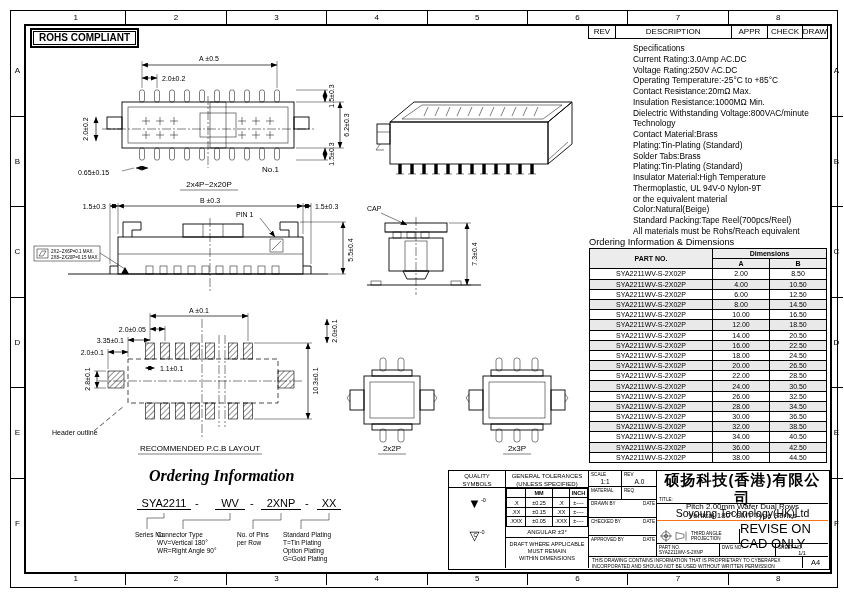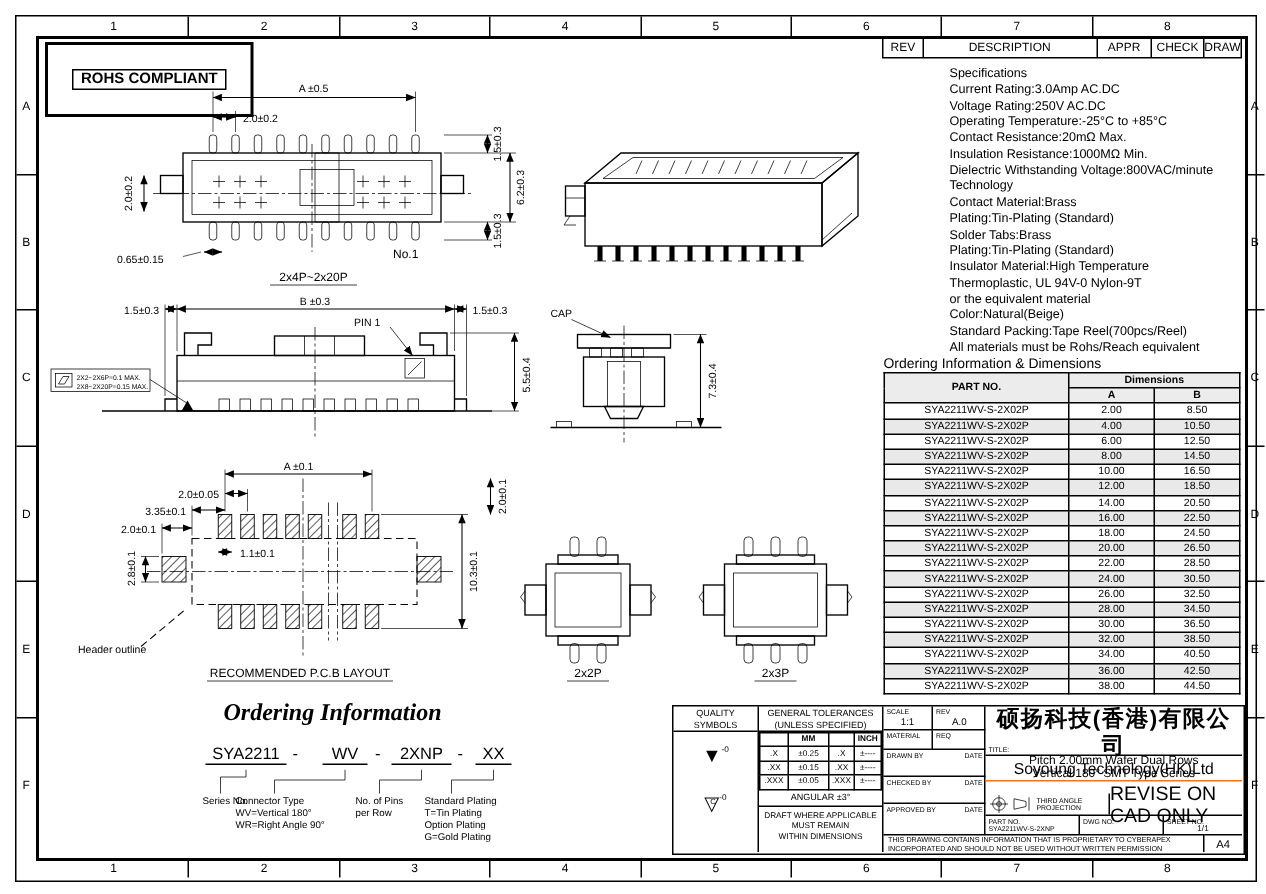--- a/index.html
+++ b/index.html
@@ -6,21 +6,21 @@
   .sheet{position:relative;width:844px;height:596px;background:#fff;color:#000;
          font-family:"Liberation Sans",sans-serif;overflow:hidden;}
   .outer-border{position:absolute;left:10px;top:10px;width:826px;height:576px;border:1px solid #000;}
   .inner-frame{position:absolute;left:24px;top:24px;width:804px;height:546px;border:2px solid #000;}
   .ruler-h{position:absolute;left:26px;width:802px;height:13px;display:flex;}
   .ruler-h>div{flex:1;border-right:1px solid #000;text-align:center;font-size:8px;line-height:13px;}
   .ruler-h>div:last-child{border-right:none;}
   .ruler-v{position:absolute;top:26px;height:542px;width:13px;display:flex;flex-direction:column;}
   .ruler-v>div{flex:1;border-bottom:1px solid #000;font-size:8px;display:flex;align-items:center;justify-content:center;}
   .ruler-v>div:last-child{border-bottom:none;}
-  .rohs{position:absolute;left:30px;top:28px;border:2px solid #000;padding:16px;}
+  .rohs{position:absolute;left:30px;top:28px;border:2px solid #000;padding:1px;}
   .rohs>span{display:block;border:1px solid #000;padding:0 5px;font-size:10px;font-weight:bold;line-height:12px;}
   .rev-strip{position:absolute;left:588px;top:24px;width:240px;height:15px;border:1px solid #000;display:flex;box-sizing:border-box;}
   .rev-strip>div{border-right:1px solid #000;font-size:8px;text-align:center;line-height:13px;}
   .rev-strip>div:last-child{border-right:none;}
   .rc0{width:26px}.rc1{width:116px}.rc2{width:36px}.rc3{width:34px}.rc4{flex:1}
   .specs{position:absolute;left:589px;top:43px;width:242px;font-size:8.4px;line-height:10.75px;margin-left:44px;}
   .dim-head{position:absolute;left:589px;top:237px;font-size:9.3px;}
   .dim-table{position:absolute;left:589px;top:248px;width:238px;border-collapse:collapse;font-size:7px;}
   .dim-table th,.dim-table td{border:1px solid #000;padding:0;height:9.2px;text-align:center;line-height:9px;}
   .dim-table thead th{background:#ececec;}

